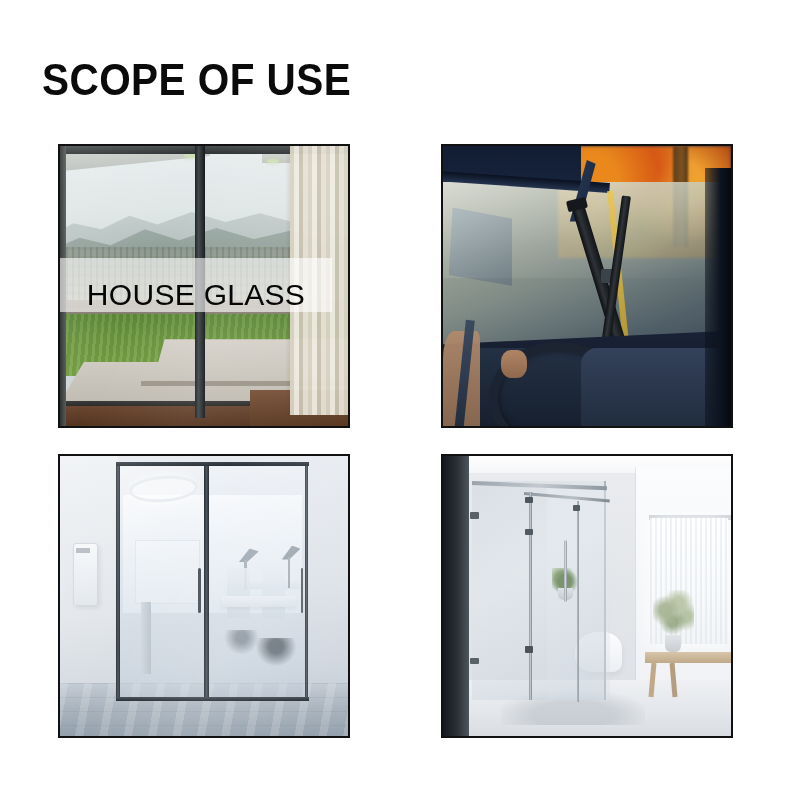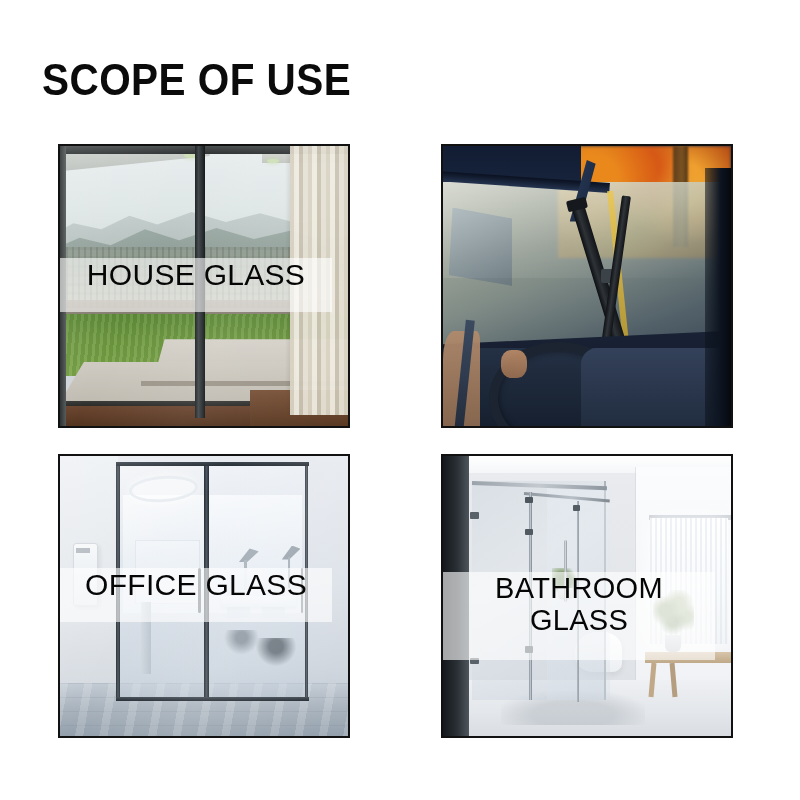--- a/index.html
+++ b/index.html
@@ -58,21 +58,21 @@
   }
   .scene > * { position: absolute; }
 
   
   .label-band {
     position: absolute;
     left: 0;
     right: 16px;
     background: rgba(255,255,255,0.62);
     display: flex;
-    align-items: flex-start;
+    align-items: flex-end;
     justify-content: center;
     z-index: 40;
   }
   .label-band.one-line { top: 112px; height: 54px; }
   .label-band.two-line { top: 116px; height: 88px; }
 
   .label-text {
     font-family: "Liberation Sans", sans-serif;
     font-weight: 400;
     font-size: 30px;
@@ -646,23 +646,20 @@
       <div class="o-glass-bay-b"></div>
       <div class="o-ceiling-lamp"></div>
       <div class="o-post-1"></div>
       <div class="o-post-2"></div>
       <div class="o-post-3"></div>
       <div class="o-rail-top"></div>
       <div class="o-rail-bottom"></div>
       <div class="o-handle"></div>
       <div class="o-handle-2"></div>
       <div class="o-glass-sheen-2"></div>
-    </div>
-    <div class="label-band one-line">
-      <div class="label-text">OFFICE GLASS</div>
     </div>
   </div>
 
   <div class="panel panel-bathroom">
     <div class="scene">
       <div class="b-bg"></div>
       <div class="b-ceiling"></div>
       <div class="b-wall-back"></div>
       <div class="b-wall-right"></div>
       <div class="b-corner"></div>
@@ -687,19 +684,15 @@
       <div class="b-shower-post-2"></div>
       <div class="b-shower-handle"></div>
       <div class="b-hinge-a"></div>
       <div class="b-hinge-b"></div>
       <div class="b-hinge-c"></div>
       <div class="b-hinge-d"></div>
       <div class="b-hinge-e"></div>
       <div class="b-hinge-f"></div>
       <div class="b-dark-edge"></div>
     </div>
-    <div class="label-band two-line">
-      <div class="label-text small">BATHROOM
-GLASS</div>
-    </div>
   </div>
 
 </div>
 
 </body></html>

